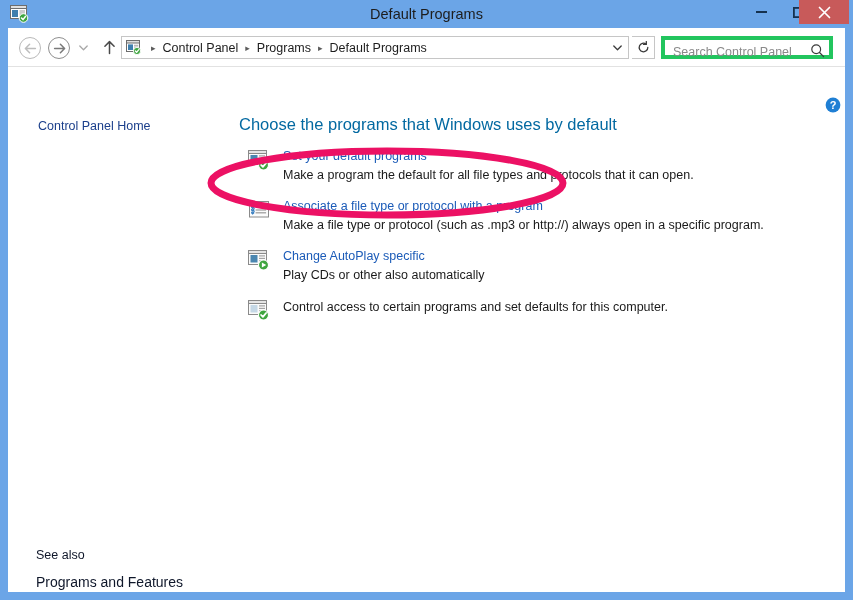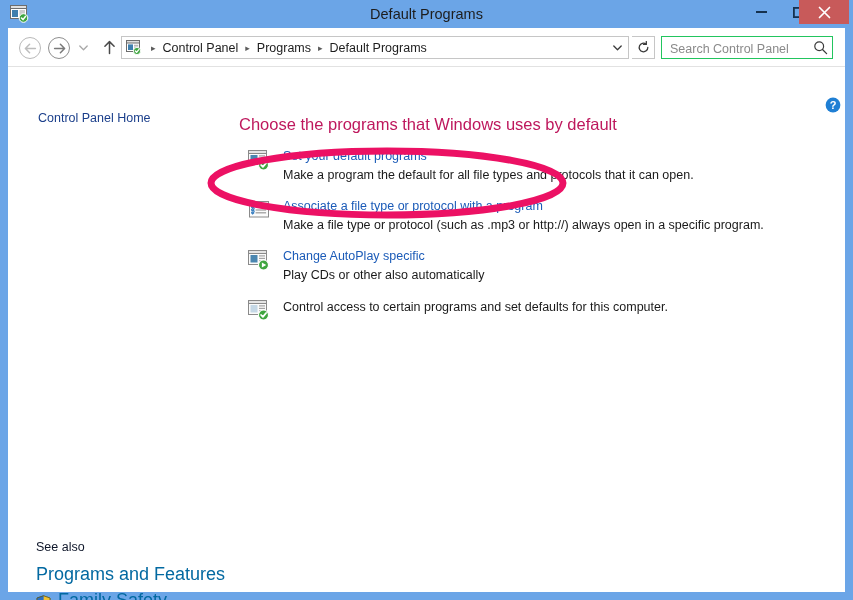--- a/index.html
+++ b/index.html
@@ -164,21 +164,21 @@
     border-left: none;
     box-sizing: border-box;
     display: flex; align-items: center; justify-content: center;
     font-size: 13px; color: #3b3b3b;
     background: #ffffff;
   }
   #searchbox {
     position: absolute;
     left: 653px; top: 8px;
     width: 172px; height: 23px;
-    border: 1px solid #22c55e;
+    border: 4px solid #22c55e;
     background: #ffffff;
     box-sizing: border-box;
   }
   #search-input {
     position: absolute;
     left: 6px; top: 0;
     width: 142px; height: 21px;
     border: none; outline: none;
     font-family: "Liberation Sans", sans-serif;
     font-size: 12.5px;
@@ -203,21 +203,21 @@
   }
   #help-btn {
     position: absolute;
     left: 817px; top: 30px;
     width: 16px; height: 16px;
   }
 
   
   #leftpane {
     position: absolute;
-    left: 0; top: 0;
+    left: 0; top: 8px;
     width: 222px; height: 526px;
   }
   #cp-home {
     position: absolute;
     left: 30px; top: 44px;
     font-size: 12.5px;
     color: #1b3f8b;
     white-space: nowrap;
     cursor: pointer;
   }
@@ -228,22 +228,22 @@
     color: #0f172a;
   }
   #see-also-list {
     position: absolute;
     left: 28px; top: 494px;
     width: 190px;
   }
   .see-also-item {
     position: relative;
     height: 26px;
-    font-size: 18px;
-    color: #0369a1;
+    font-size: 14px;
+    color: #0f172a;
     line-height: 26px;
     white-space: nowrap;
     cursor: pointer;
   }
   .see-also-item.with-icon { padding-left: 22px; }
   .shield-icon {
     position: absolute;
     left: 0; top: 5px;
     width: 15px; height: 16px;
   }
@@ -251,21 +251,21 @@
   
   #mainpane {
     position: absolute;
     left: 222px; top: 0;
     width: 615px; height: 526px;
   }
   #main-heading {
     position: absolute;
     left: 9px; top: 48px;
     font-size: 16.5px;
-    color: #be185d;
+    color: #0369a1;
     white-space: nowrap;
   }
   #task-list {
     position: absolute;
     left: 9px; top: 80px;
     width: 600px;
   }
   .task-item {
     position: relative;
     min-height: 46px;

